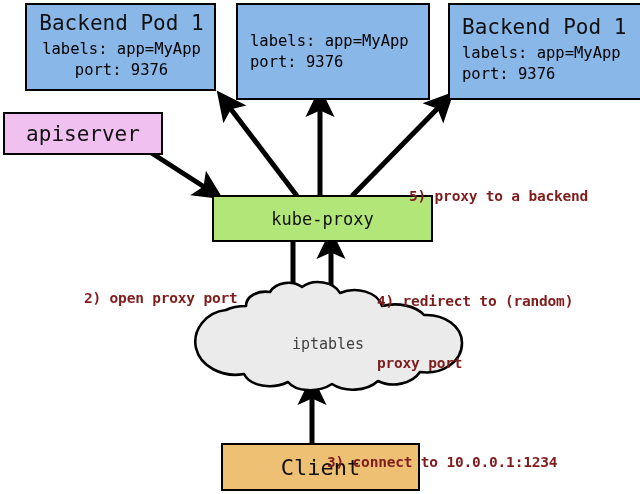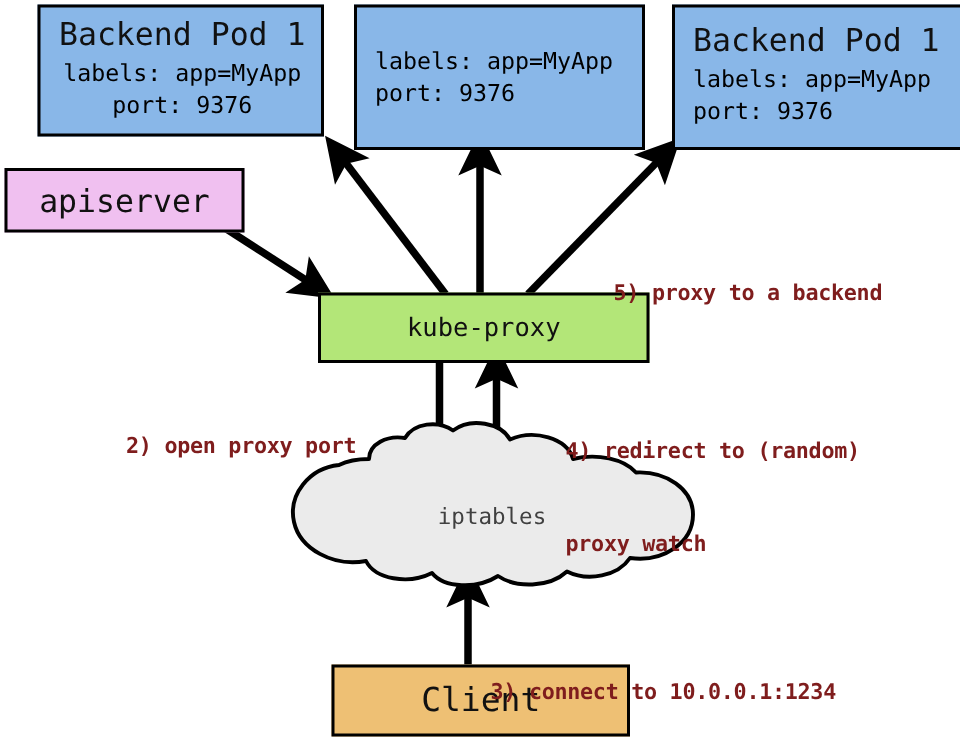--- a/index.html
+++ b/index.html
@@ -109,20 +109,20 @@
   <div class="note" style="left:84px;top:247px;">
     <div>2) open proxy port</div>
   </div>
 
   <div class="note" style="left:327px;top:411px;">
     <div>3) connect to 10.0.0.1:1234</div>
   </div>
 
   <div class="note" style="left:360px;top:250px;margin-left:17px;">
     <div>4) redirect to (random)</div>
-    <div>proxy watch</div>
+    <div>proxy port</div>
   </div>
 
   <div class="note" style="left:409px;top:145px;">
     <div>5) proxy to a backend</div>
   </div>
 
 </div>
 
 </body></html>

